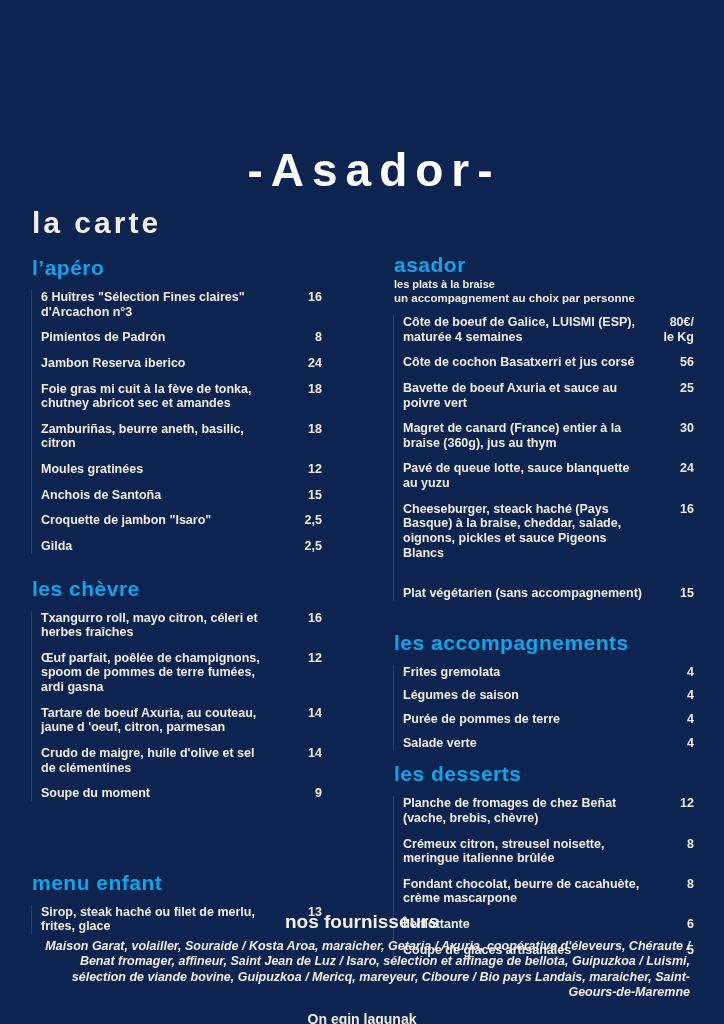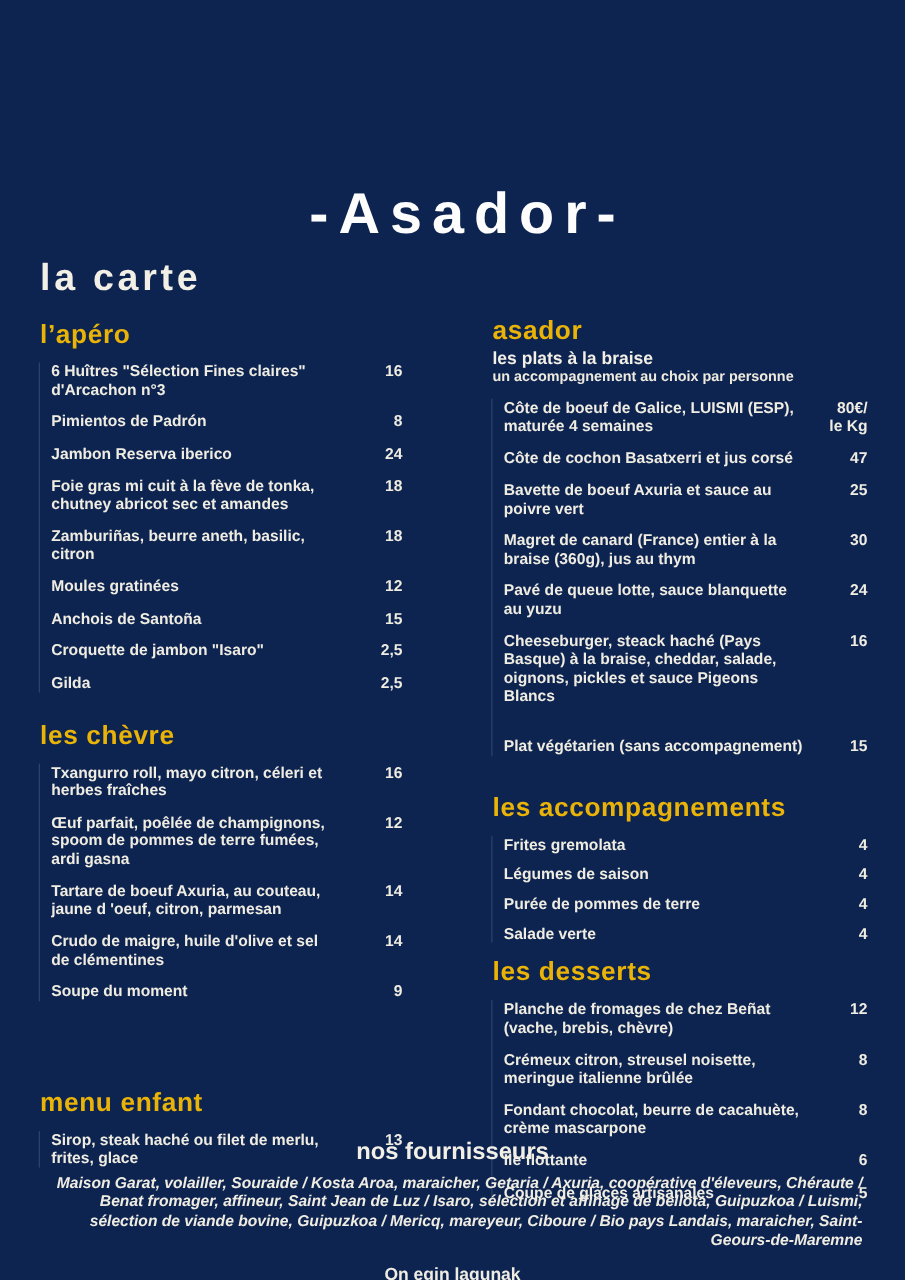--- a/index.html
+++ b/index.html
@@ -24,23 +24,23 @@
     font-size:30px;letter-spacing:3px;
     color:#f2efe6;
   }
   .col{position:absolute;}
   .col-left{left:32px;top:256px;width:290px;}
   .col-right{left:394px;top:253px;width:300px;}
 
   .sec{margin:0;}
   .section-heading{
     font-size:21px;letter-spacing:.5px;
-    color:#eab308;margin:0 0 10px 0;
-  }
-  .sub-heading{font-size:14px;margin:1px 0 2px 0;color:#f2efe6;}
+    color:#0ea5e9;margin:0 0 10px 0;
+  }
+  .sub-heading{font-size:11px;margin:1px 0 2px 0;color:#f2efe6;}
   .sub-note{font-size:11.5px;margin:0 0 11px 0;color:#eeeade;}
 
   .items{
     border-left:1px solid #2e4168;
     padding-left:9px;margin-left:-1px;
   }
   .menu-item{
     display:flex;justify-content:space-between;align-items:flex-start;
     margin-bottom:11px;
     font-size:12.5px;line-height:1.17;
@@ -184,21 +184,21 @@
 
 
         <div class="menu-item">
           <span class="item-name">Côte de boeuf de Galice, LUISMI (ESP), maturée 4 semaines</span>
           <span class="item-price">80€/
 le Kg</span>
         </div>
 
         <div class="menu-item">
           <span class="item-name">Côte de cochon Basatxerri et jus corsé</span>
-          <span class="item-price">47</span>
+          <span class="item-price">56</span>
         </div>
 
         <div class="menu-item">
           <span class="item-name">Bavette de boeuf Axuria et sauce au poivre vert</span>
           <span class="item-price">25</span>
         </div>
 
         <div class="menu-item">
           <span class="item-name">Magret de canard (France) entier à la braise (360g), jus au thym</span>
           <span class="item-price">30</span>

